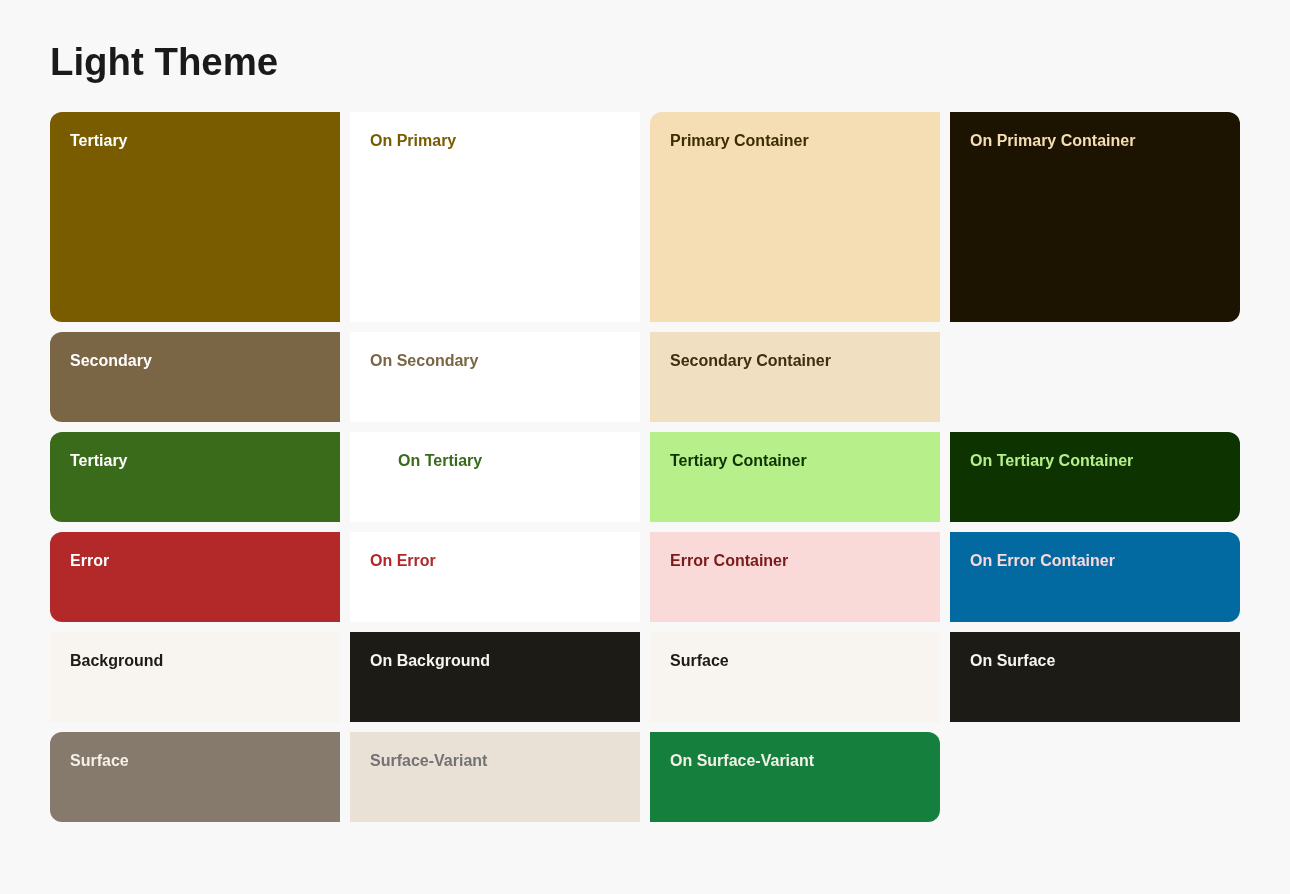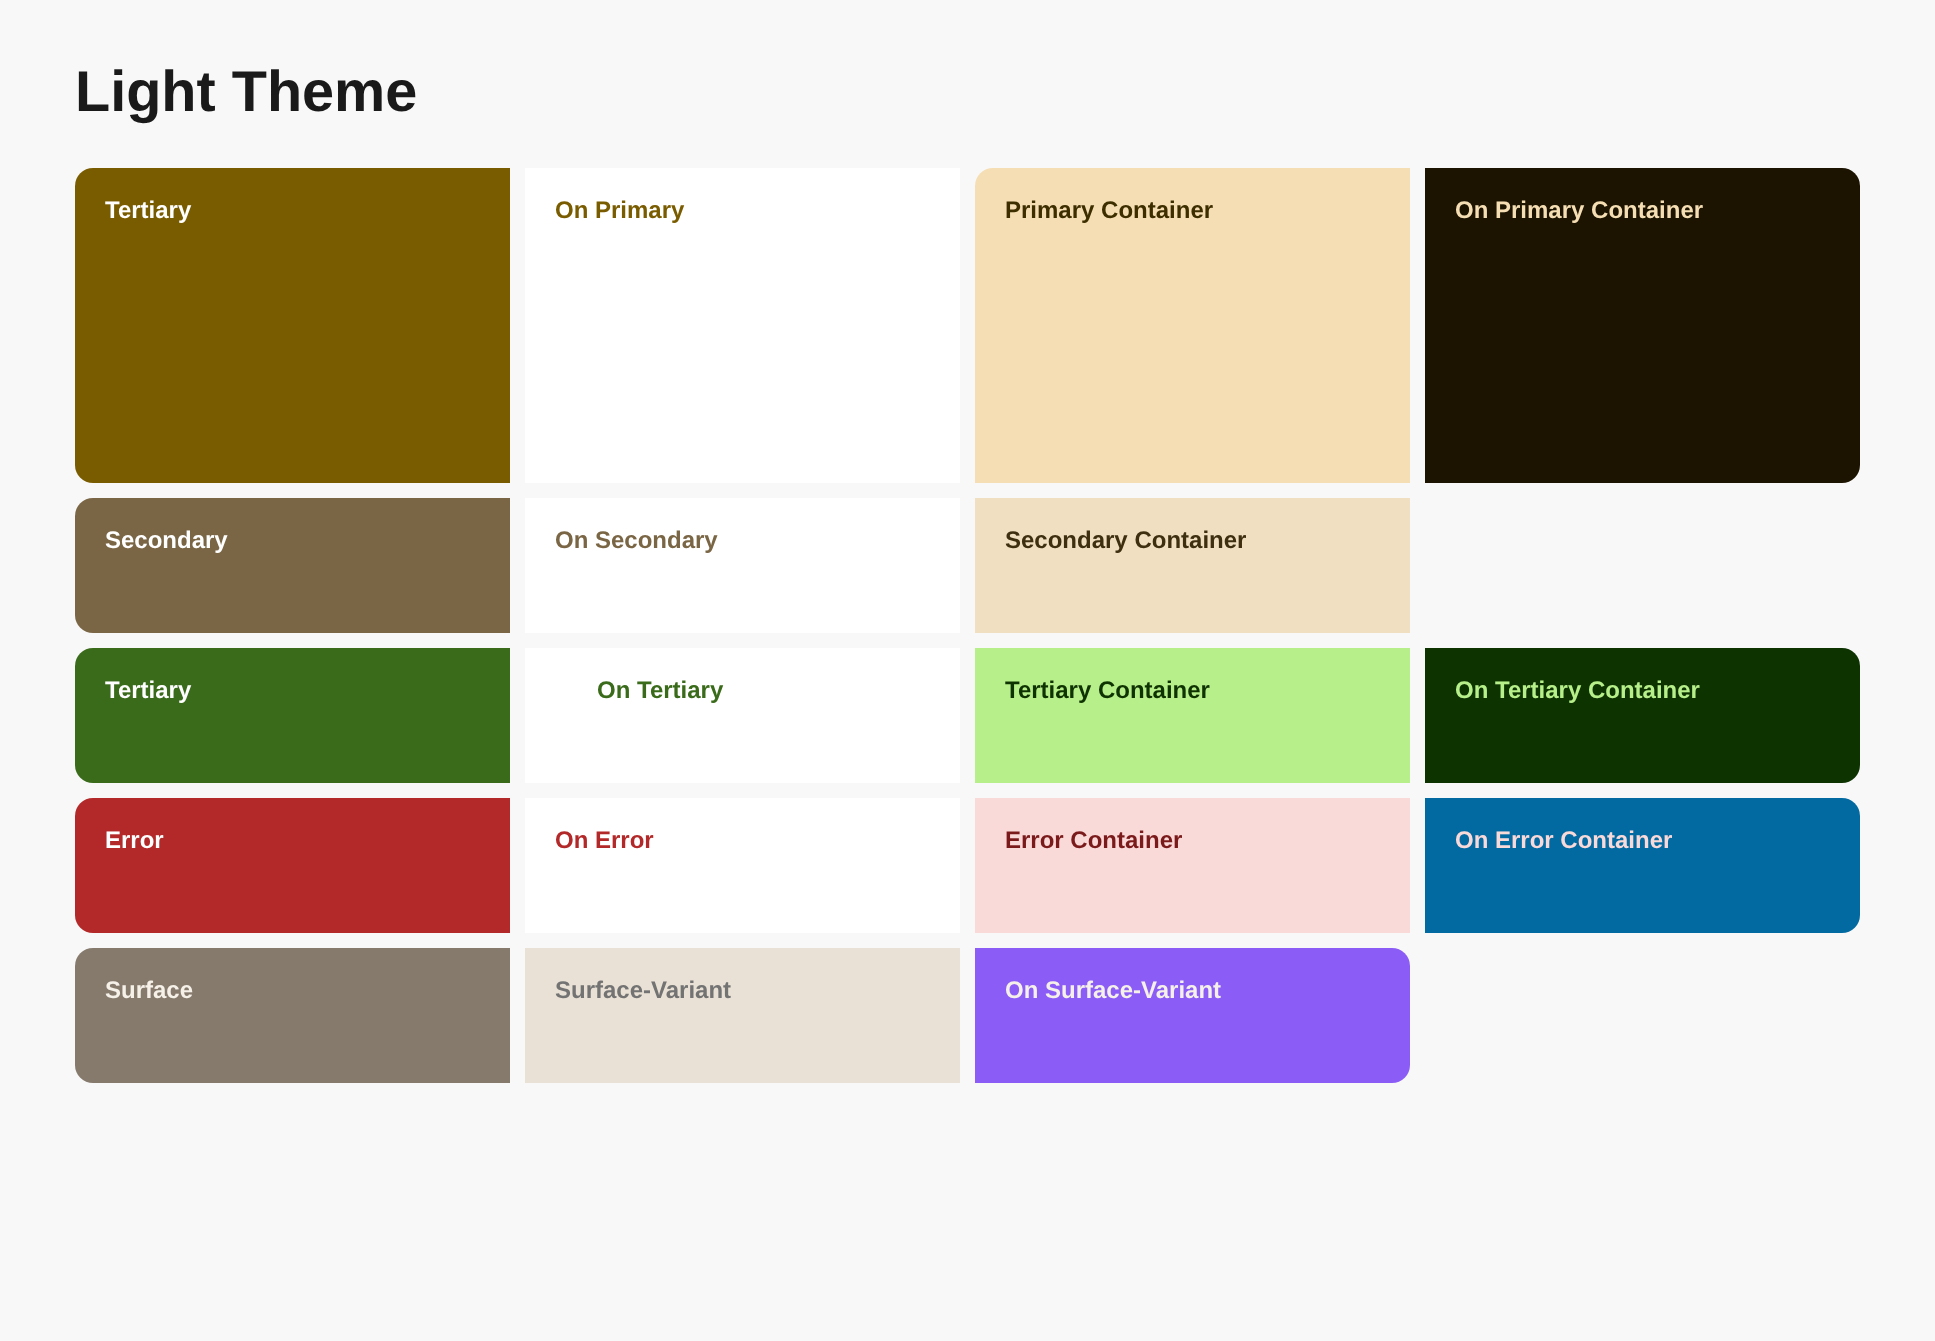--- a/index.html
+++ b/index.html
@@ -70,23 +70,37 @@
         <span style="color: rgb(179, 40, 40); font-size: 1rem; font-weight: 600; line-height: 1.4;">On Error</span>
       </div>
       <div style="border-radius: 0px; background-color: rgb(250, 217, 217); padding: 18px 20px; min-height: 90px; display: flex; align-items: flex-start; justify-content: flex-start;">
         <span style="color: rgb(122, 26, 26); font-size: 1rem; font-weight: 600; line-height: 1.4;">Error Container</span>
       </div>
       <div style="border-radius: 0px 12px 12px 0px; background-color: #0369a1; padding: 18px 20px; min-height: 90px; display: flex; align-items: flex-start; justify-content: flex-start;">
         <span style="color: rgb(250, 217, 217); font-size: 1rem; font-weight: 600; line-height: 1.4;">On Error Container</span>
       </div>
     </div>
     <div style="display: grid; gap: 10px; grid-template-columns: repeat(4, 1fr);">
+      <div style="border-radius: 0px; background-color: rgb(248, 244, 239); padding: 18px 20px; min-height: 90px; display: flex; align-items: flex-start; justify-content: flex-start;">
+        <span style="color: rgb(28, 27, 22); font-size: 1rem; font-weight: 600; line-height: 1.4;">Background</span>
+      </div>
+      <div style="border-radius: 0px; background-color: rgb(28, 27, 22); padding: 18px 20px; min-height: 90px; display: flex; align-items: flex-start; justify-content: flex-start;">
+        <span style="color: rgb(248, 244, 239); font-size: 1rem; font-weight: 600; line-height: 1.4;">On Background</span>
+      </div>
+      <div style="border-radius: 0px; background-color: rgb(248, 244, 239); padding: 18px 20px; min-height: 90px; display: flex; align-items: flex-start; justify-content: flex-start;">
+        <span style="color: rgb(28, 27, 22); font-size: 1rem; font-weight: 600; line-height: 1.4;">Surface</span>
+      </div>
+      <div style="border-radius: 0px; background-color: rgb(28, 27, 22); padding: 18px 20px; min-height: 90px; display: flex; align-items: flex-start; justify-content: flex-start;">
+        <span style="color: rgb(248, 244, 239); font-size: 1rem; font-weight: 600; line-height: 1.4;">On Surface</span>
+      </div>
+    </div>
+    <div style="display: grid; gap: 10px; grid-template-columns: repeat(4, 1fr);">
       <div style="border-radius: 12px 0px 0px 12px; background-color: rgb(133, 122, 108); padding: 18px 20px; min-height: 90px; display: flex; align-items: flex-start; justify-content: flex-start;">
         <span style="color: rgb(245, 240, 232); font-size: 1rem; font-weight: 600; line-height: 1.4;">Surface</span>
       </div>
       <div style="border-radius: 0px; background-color: rgb(233, 225, 213); padding: 18px 20px; min-height: 90px; display: flex; align-items: flex-start; justify-content: flex-start;">
         <span style="color: #737373; font-size: 1rem; font-weight: 700; line-height: 1.4;">Surface-Variant</span>
       </div>
-      <div style="border-radius: 0px 12px 12px 0px; background-color: #8b5cf6; padding: 18px 20px; min-height: 90px; display: flex; align-items: flex-start; justify-content: flex-start;">
+      <div style="border-radius: 0px 12px 12px 0px; background-color: #15803d; padding: 18px 20px; min-height: 90px; display: flex; align-items: flex-start; justify-content: flex-start;">
         <span style="color: rgb(245, 240, 232); font-size: 1rem; font-weight: 600; line-height: 1.4;">On Surface-Variant</span>
       </div>
     </div>
   </div>
 
 </body></html>

